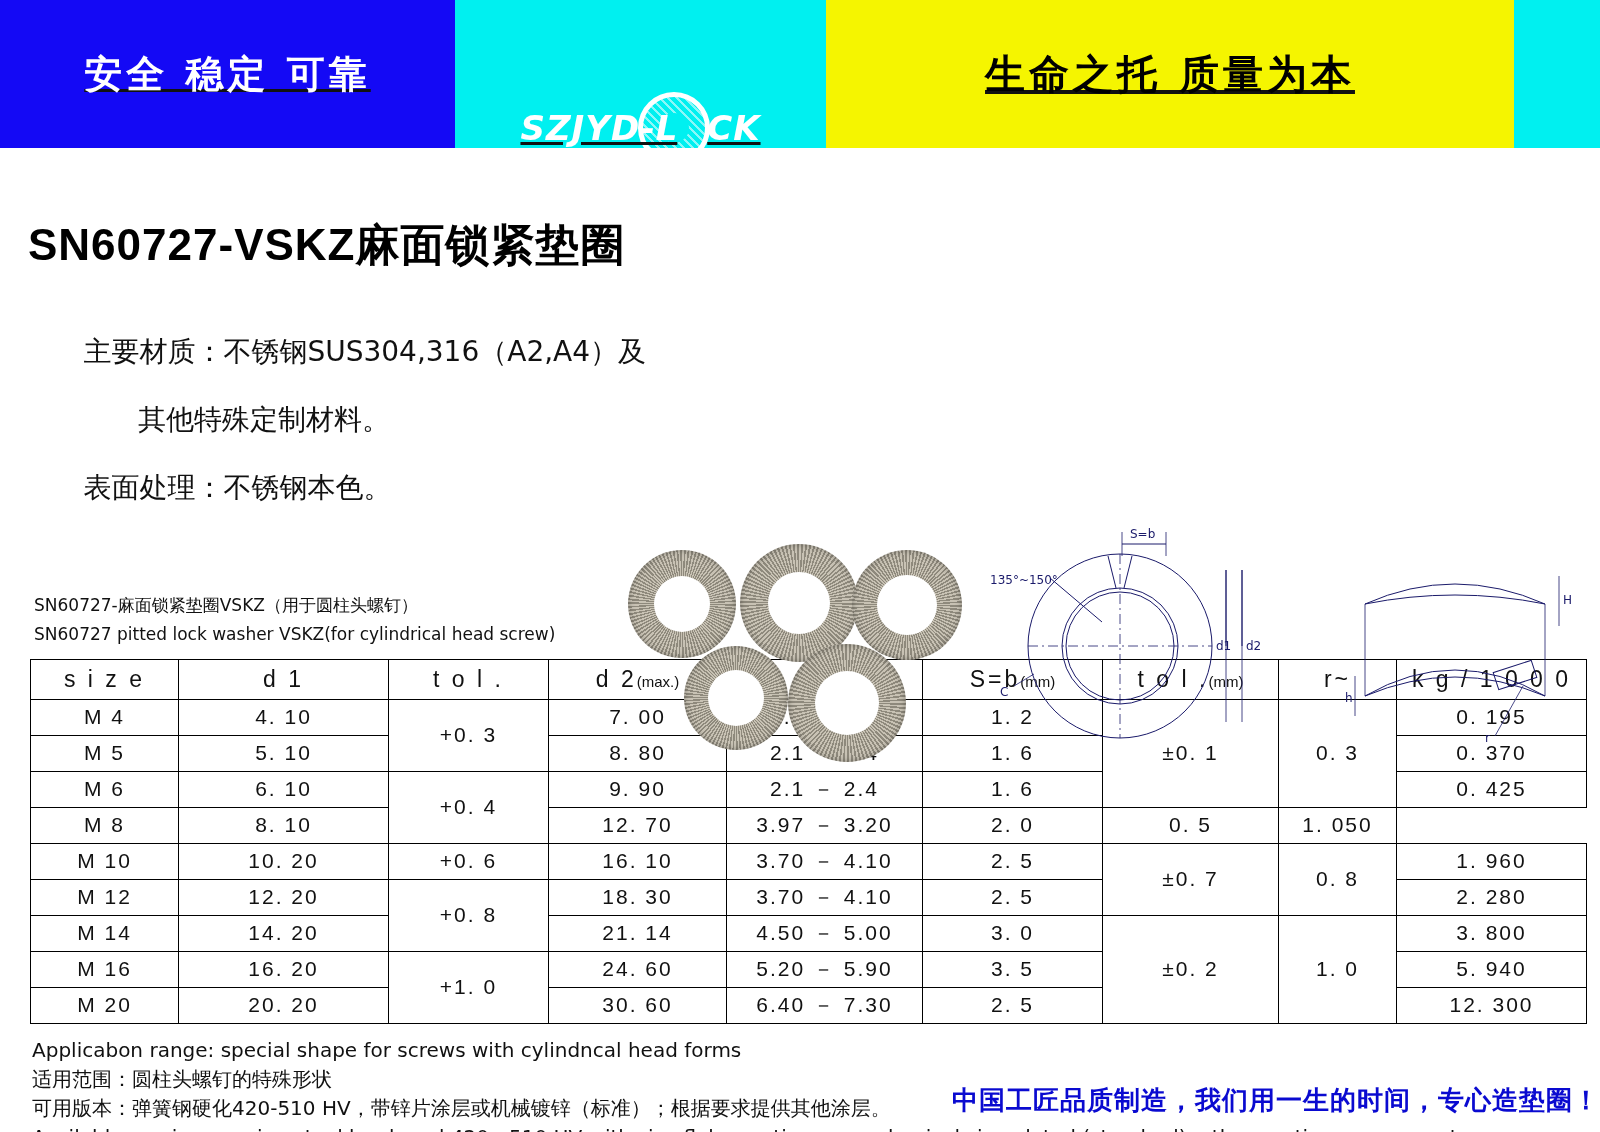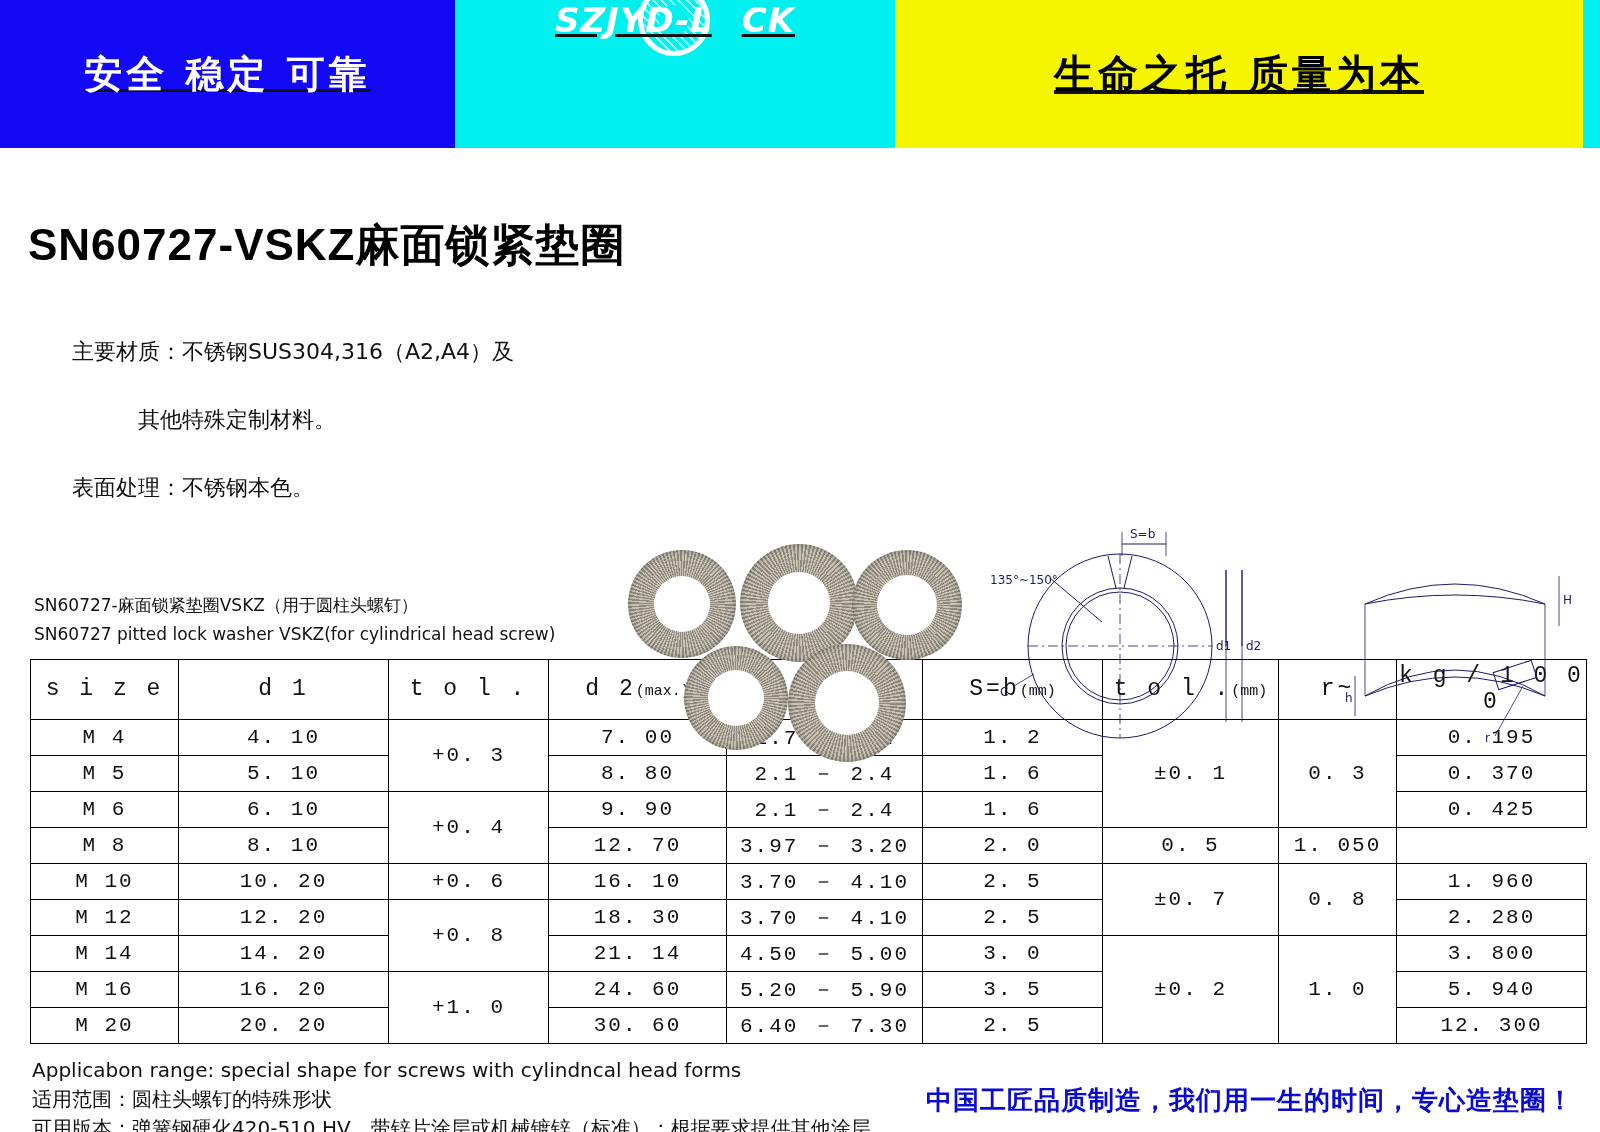--- a/index.html
+++ b/index.html
@@ -32,24 +32,24 @@
     justify-content: center;
   }
   .banner-left .slogan {
     color: #ffffff;
     font-size: 38px;
     font-weight: bold;
     letter-spacing: 4px;
     font-family: "DejaVu Sans", sans-serif;
   }
   .banner-mid {
-    width: 440px;
+    width: 371px;
     background: #00f0f0;
     display: flex;
-    align-items: flex-start;
+    align-items: flex-end;
     justify-content: center;
     position: relative;
   }
   .logo-wrap {
     position: relative;
     display: flex;
     align-items: center;
     justify-content: center;
     width: 100%;
   }
@@ -114,21 +114,21 @@
   .page-title {
     margin: 68px 0 0 6px;
     font-size: 44px;
     font-weight: bold;
     letter-spacing: 1px;
     font-family: Liberation Sans, sans-serif;
     color: #000000;
   }
   .spec-block {
     margin: 26px 0 0 8px;
-    font-size: 22px;
+    font-size: 28px;
     line-height: 34px;
     font-family: "DejaVu Sans", sans-serif;
   }
   .spec-line { white-space: pre; }
   .spec-indent { padding-left: 108px; }
 
   .sub-caption {
     margin: 52px 0 0 12px;
     font-size: 17px;
     line-height: 29px;
@@ -177,21 +177,21 @@
     position: absolute;
     color: #1a1a6a;
   }
   .drawing svg { display: block; }
 
   
   table.spec-table {
     border-collapse: collapse;
     width: 1556px;
     margin: 10px 0 4px 8px;
-    font-family: Liberation Mono, monospace;
+    font-family: Liberation Sans, sans-serif;
     table-layout: fixed;
   }
   table.spec-table th,
   table.spec-table td {
     border: 1px solid #000000;
     text-align: center;
     font-size: 21px;
     letter-spacing: 2px;
     padding: 3px 0 4px 0;
     height: 26px;
@@ -227,21 +227,20 @@
     font-family: "DejaVu Sans", sans-serif;
   }
 
   
   .footer {
     position: absolute;
     left: 0;
     bottom: 14px;
     width: 1600px;
     text-align: right;
-    padding-right: 26px;
     box-sizing: border-box;
     color: #0a0ad0;
     font-size: 26px;
     font-weight: bold;
     letter-spacing: 1px;
     font-family: "DejaVu Sans", sans-serif;
   }
 </style>
 </head>
 <body>

